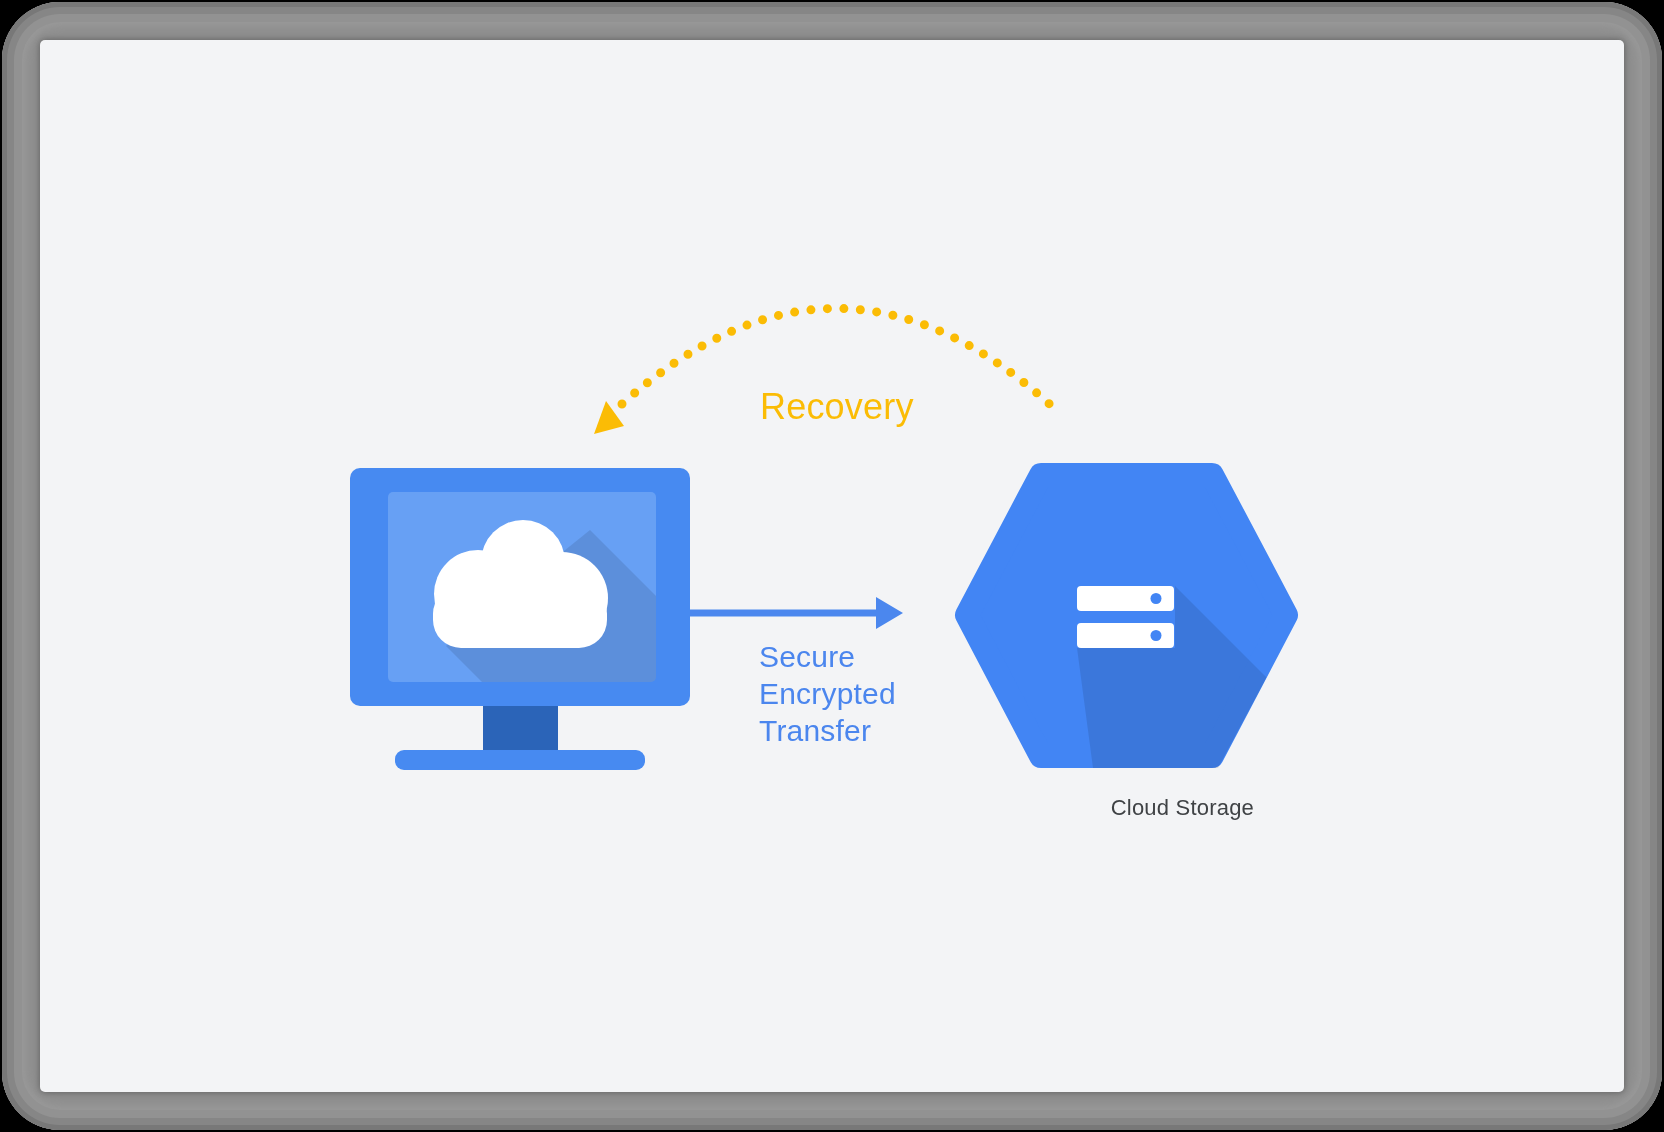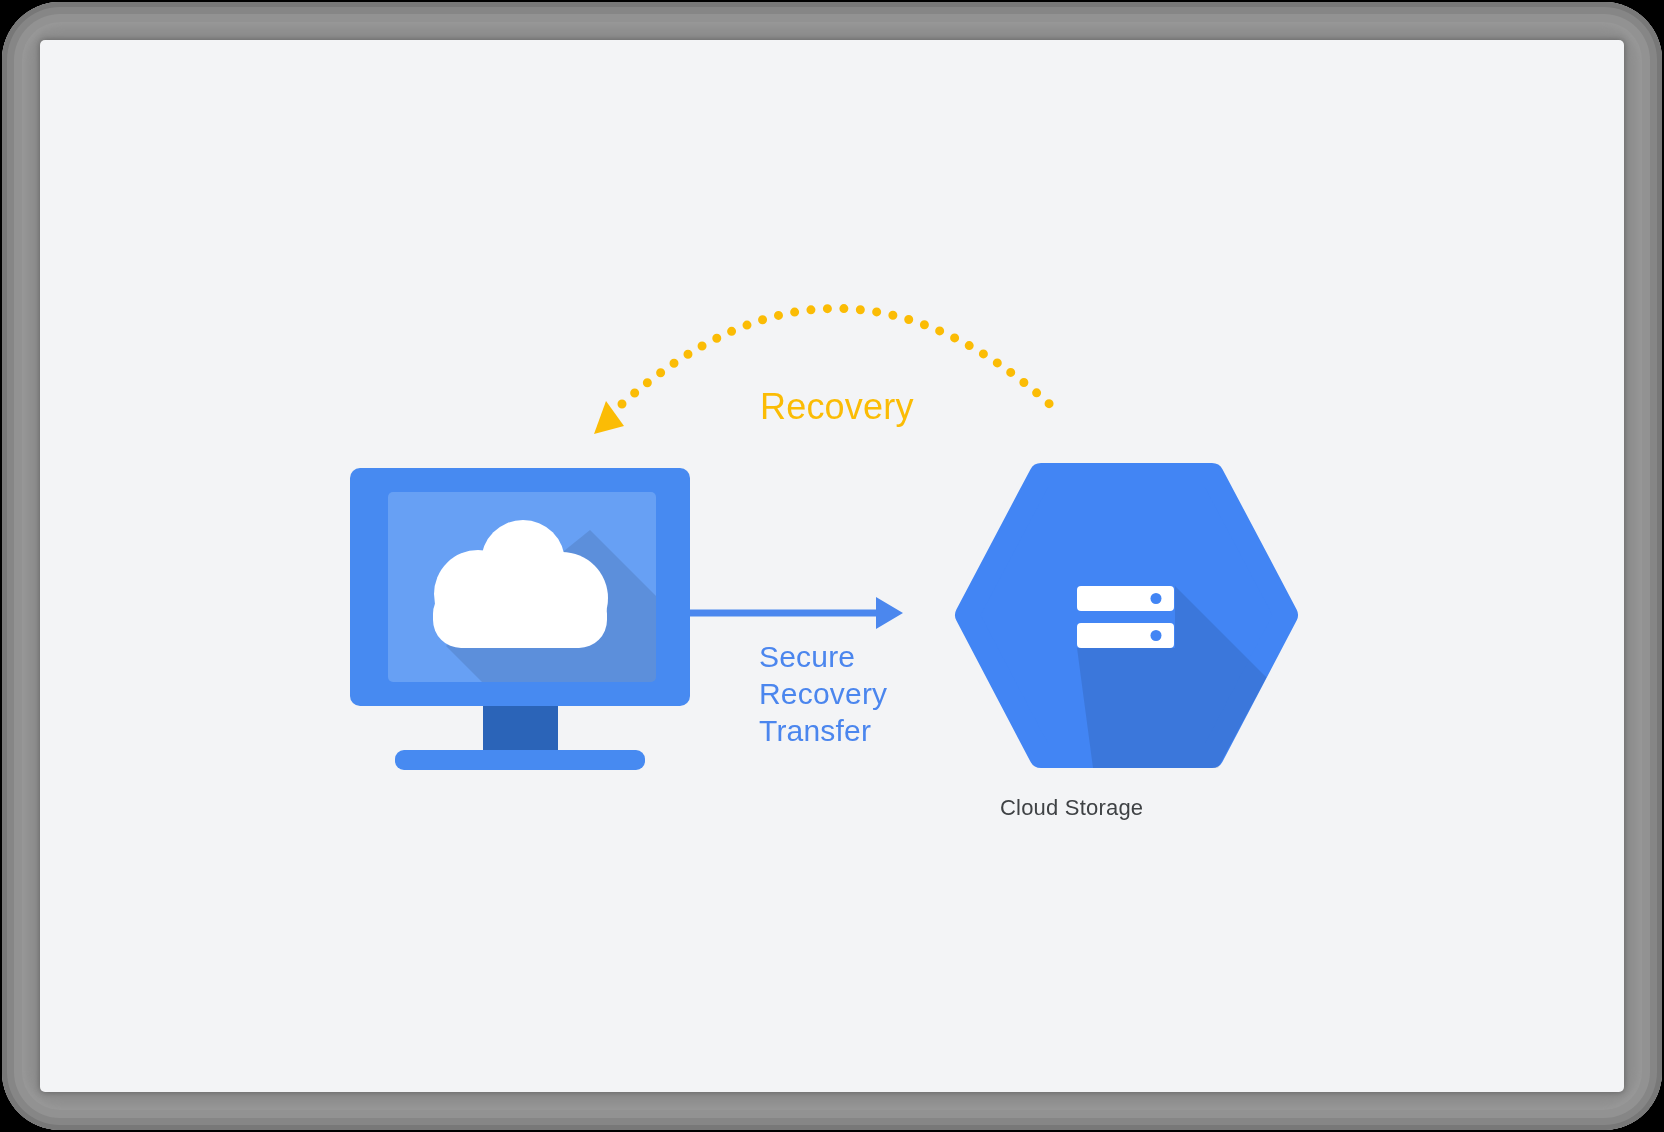--- a/index.html
+++ b/index.html
@@ -24,21 +24,21 @@
   .recovery-label{
     left:760px;top:390px;width:220px;
     font-size:36px;line-height:34px;color:#fbbc05;letter-spacing:0.2px;
   }
   .transfer-label{
     left:759px;top:638px;width:240px;
     font-size:30px;line-height:37px;color:#4b86ee;
     white-space:pre-line;letter-spacing:0.2px;
   }
   .cloud-storage-label{
-    left:1000px;top:795px;width:254px;text-align:left;
+    left:1000px;top:795px;width:254px;text-align:right;
     font-size:22px;color:#3f4245;letter-spacing:0.2px;
   }
 </style>
 </head>
 <body>
 
 <div class="outer-frame"></div>
 <div class="canvas"></div>
 
 <svg class="diagram-svg" viewBox="0 0 1664 1132">
@@ -86,15 +86,15 @@
       <rect x="1077" y="586" width="97" height="25" rx="4" fill="#ffffff"></rect>
       <rect x="1077" y="623" width="97" height="25" rx="4" fill="#ffffff"></rect>
       <circle cx="1156" cy="598.5" r="5.5" fill="#4285f4"></circle>
       <circle cx="1156" cy="635.5" r="5.5" fill="#4285f4"></circle>
     </g>
   </g>
 </svg>
 
 <div class="label recovery-label">Recovery</div>
 <div class="label transfer-label">Secure
-Recovery
+Encrypted
 Transfer</div>
 <div class="label cloud-storage-label">Cloud Storage</div>
 
 </body></html>

